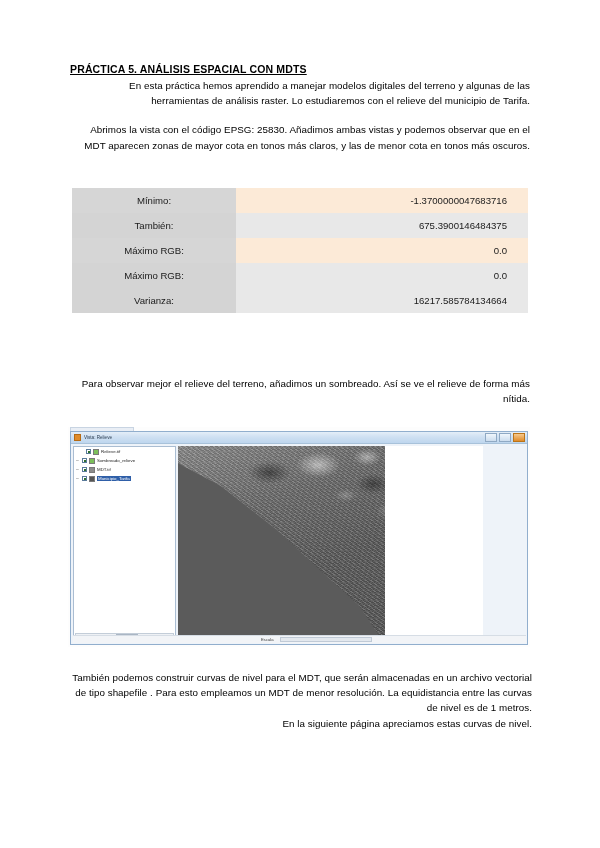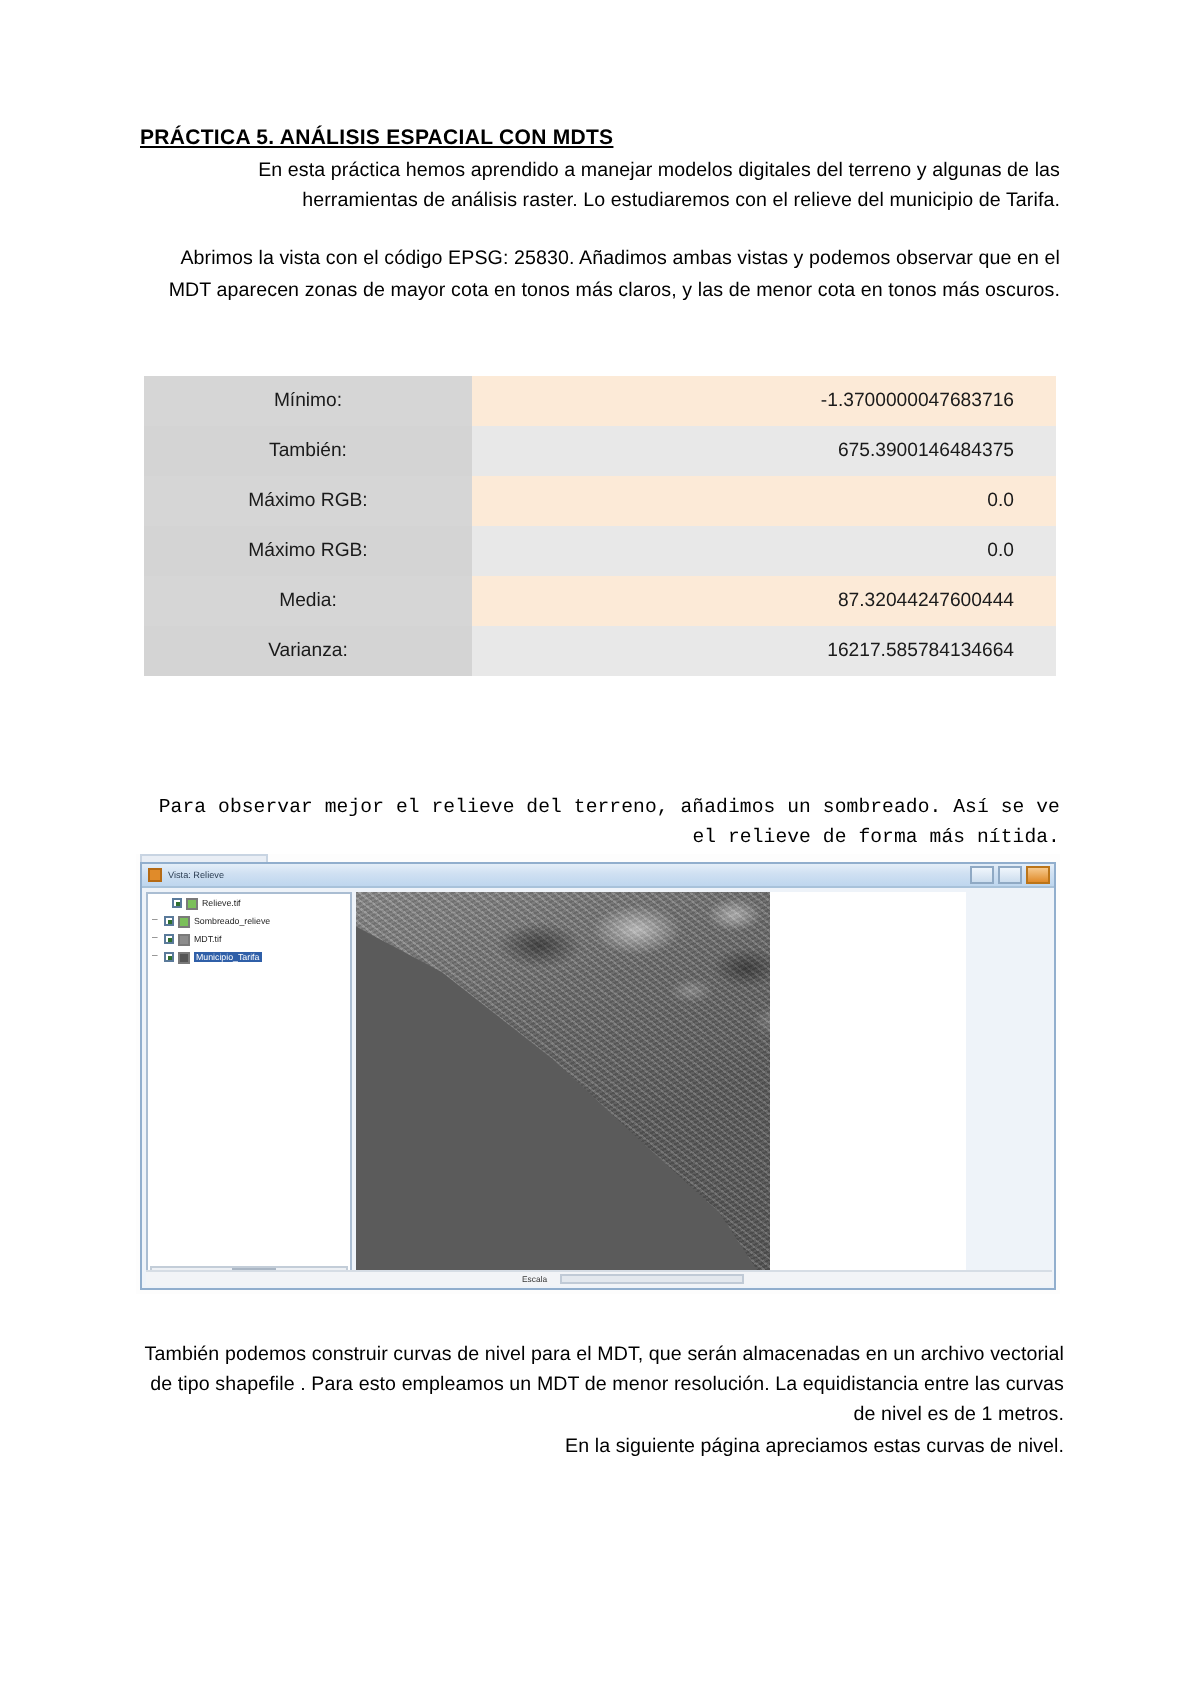--- a/index.html
+++ b/index.html
@@ -325,23 +325,22 @@
     height: 5px;
     width: 92px;
     background: #e3e8ee;
     border: 1px solid #c0cad6;
     box-sizing: border-box;
   }
   
   .block-after-table {
     position: absolute;
     left: 70px;
-    top: 396px;
+    top: 376px;
     width: 460px;
-    font-family: Liberation Mono, monospace;
   }
   .block-bottom {
     position: absolute;
     left: 70px;
     top: 670px;
     width: 462px;
   }
 </style>
 </head>
 <body>
@@ -366,24 +365,20 @@
         <td class="value">675.3900146484375</td>
       </tr>
       <tr class="odd">
         <td class="label">Máximo RGB:</td>
         <td class="value">0.0</td>
       </tr>
       <tr class="even">
         <td class="label">Máximo RGB:</td>
         <td class="value">0.0</td>
       </tr>
-      <tr class="odd">
-        <td class="label">Media:</td>
-        <td class="value">87.32044247600444</td>
-      </tr>
       <tr class="even">
         <td class="label">Varianza:</td>
         <td class="value">16217.585784134664</td>
       </tr>
     </tbody>
   </table>
 
   <div class="block-after-table">
     <p class="para">Para observar mejor el relieve del terreno, añadimos un sombreado. Así se ve el relieve de forma más nítida.</p>
   </div>

